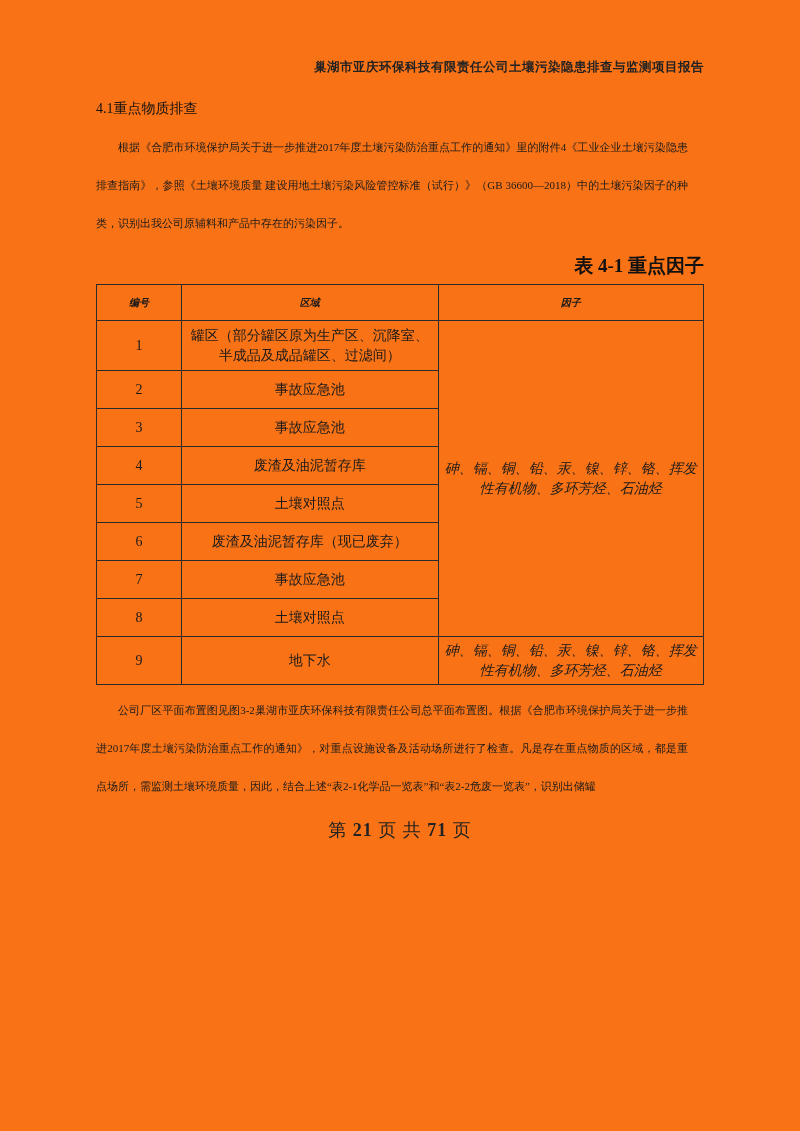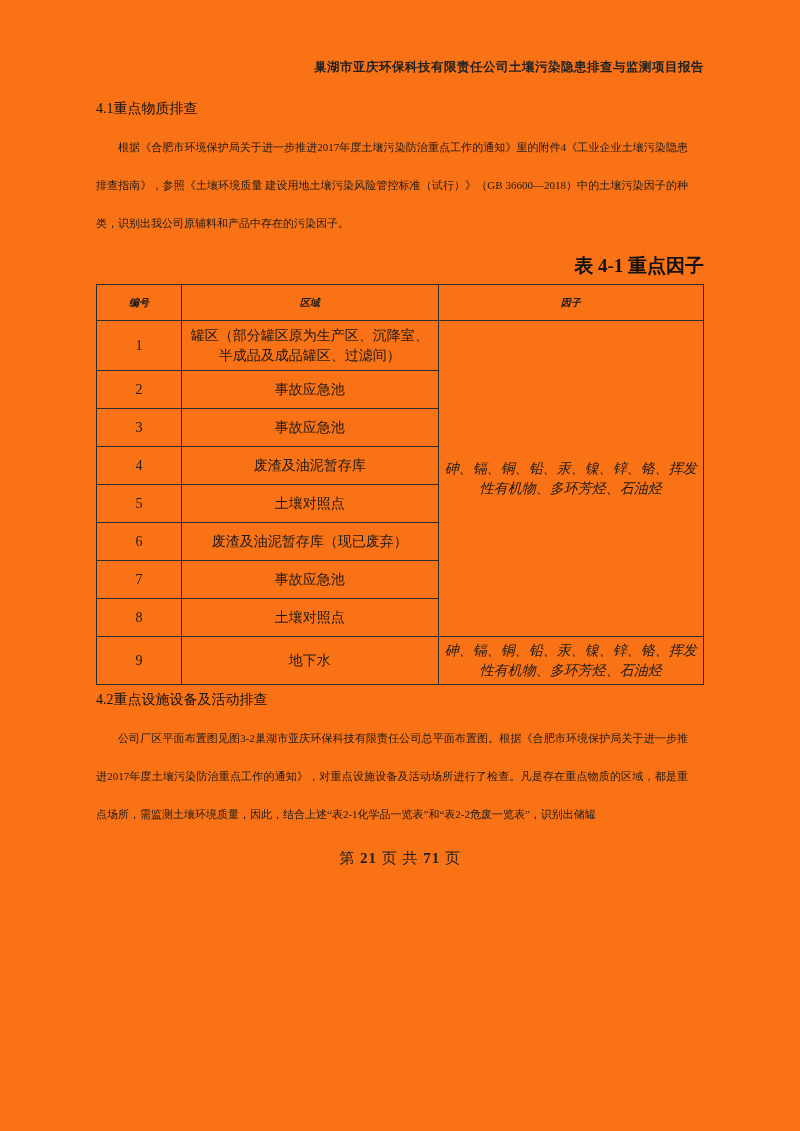--- a/index.html
+++ b/index.html
@@ -88,21 +88,21 @@
   table.factors col.c-no   { width: 14%; }
   table.factors col.c-area { width: 42.3%; }
   table.factors col.c-fac  { width: 43.7%; }
   tr.r-tall  td { height: 50px; }
   tr.r-std   td { height: 38px; }
   tr.r-last  td { height: 48px; }
   .factor-cell { line-height: 21px; font-style: italic; }
   .page-footer {
     margin-top: 16px;
     text-align: center;
-    font-size: 15px;
+    font-size: 18px;
     line-height: 18px;
     color: #222222;
     letter-spacing: 1px;
   }
   .page-footer b { font-family: "Liberation Serif", "DejaVu Serif", serif; }
 </style>
 </head>
 <body>
 
 <div class="page">
@@ -165,21 +165,20 @@
         <td>土壤对照点</td>
       </tr>
       <tr class="r-last">
         <td>9</td>
         <td>地下水</td>
         <td class="factor-cell">砷、镉、铜、铅、汞、镍、锌、铬、挥发性有机物、多环芳烃、石油烃</td>
       </tr>
     </tbody>
   </table>
 
-  <h2 class="section-heading tight">4.2重点设施设备及活动排查</h2>
 
   <p class="body-para">公司厂区平面布置图见图3-2巢湖市亚庆环保科技有限责任公司总平面布置图。根据《合肥市环境保护局关于进一步推进2017年度土壤污染防治重点工作的通知》，对重点设施设备及活动场所进行了检查。凡是存在重点物质的区域，都是重点场所，需监测土壤环境质量，因此，结合上述“表2-1化学品一览表”和“表2-2危废一览表”，识别出储罐</p>
 
   <div class="page-footer">
     <span>第</span>
     <b>21</b>
     <span>页 共</span>
     <b>71</b>
     <span>页</span>
   </div>

